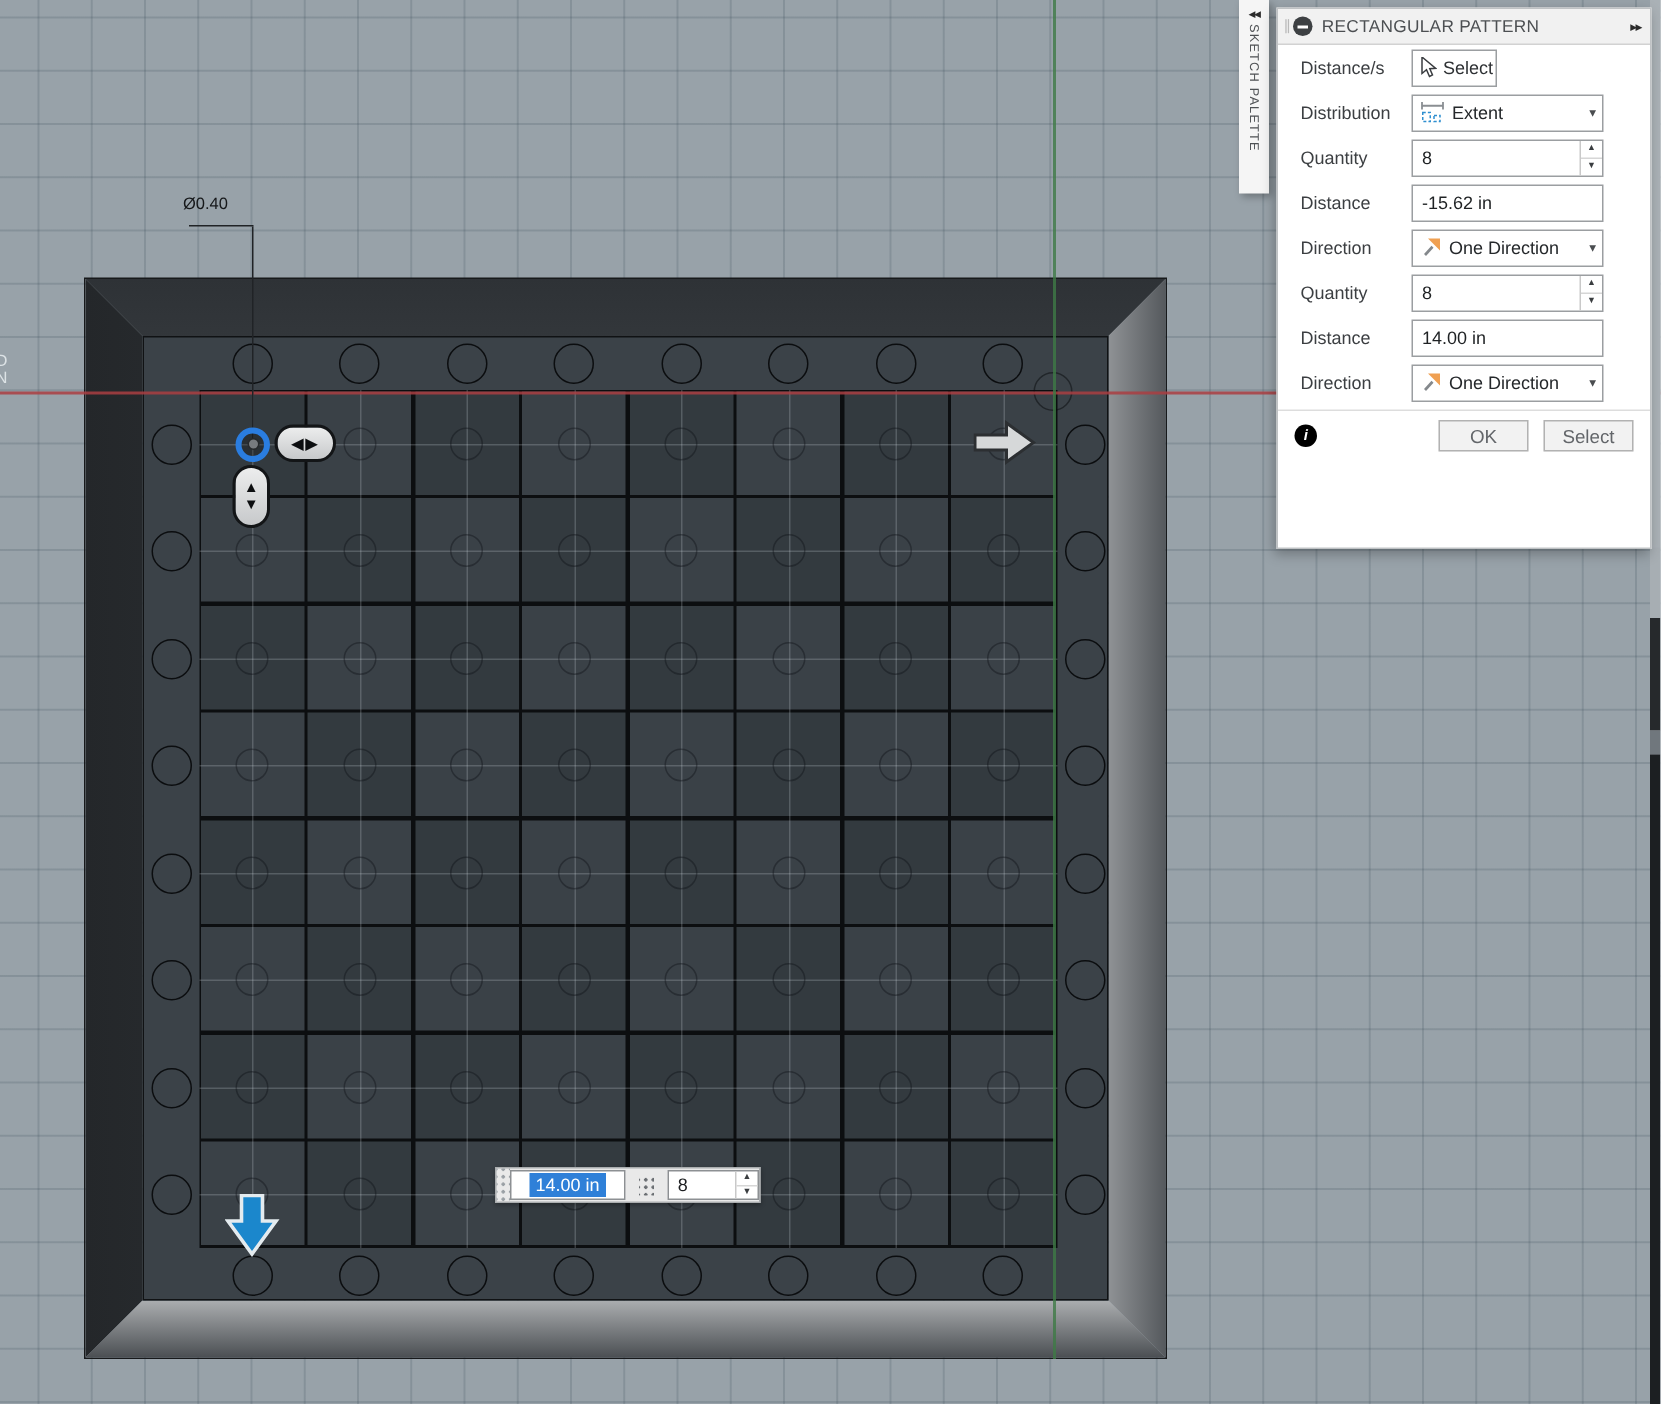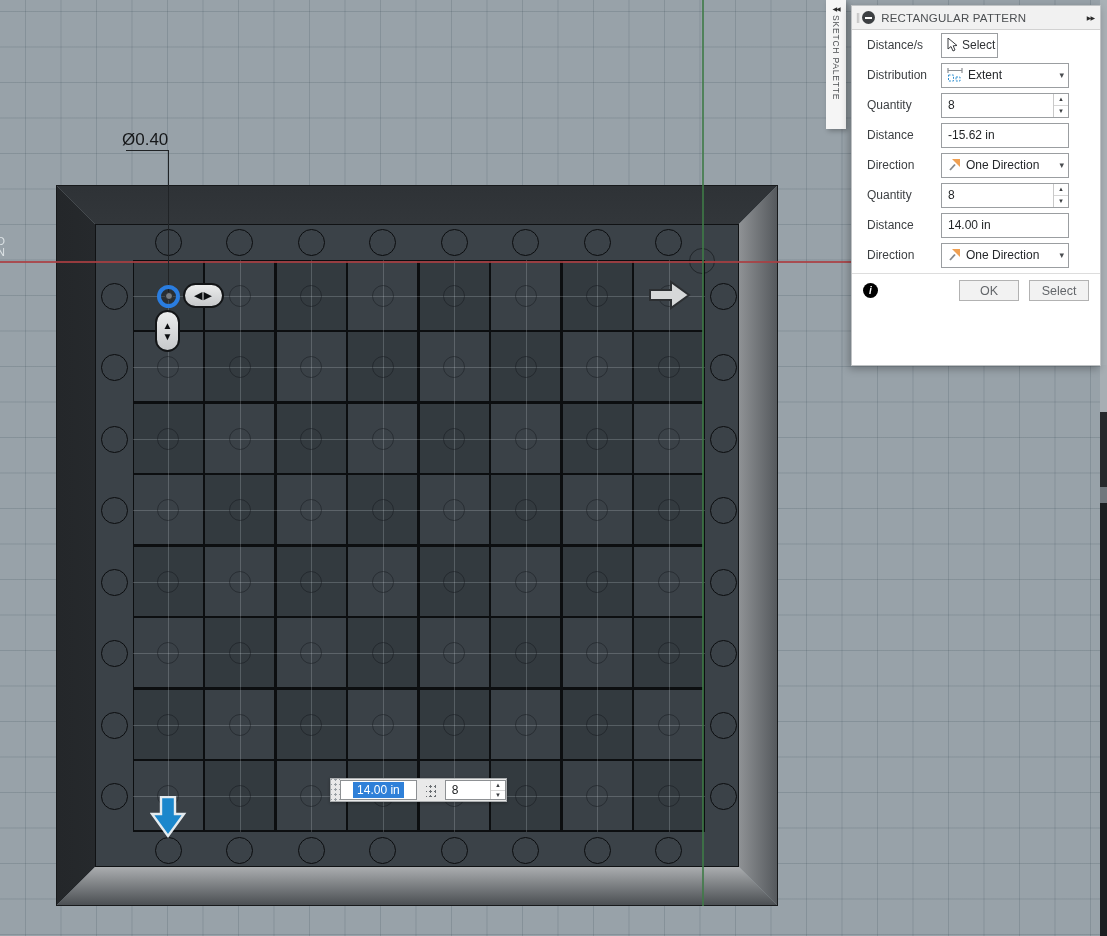--- a/index.html
+++ b/index.html
@@ -37,21 +37,21 @@
   .ghost-origin{left:689px;top:248px;width:26px;height:26px;border-radius:50%;border:1.5px solid rgba(8,10,12,.5);box-sizing:border-box;}
 
   
   .sel-ring{left:157px;top:284.5px;width:23px;height:23px;border-radius:50%;border:4px solid #2a7de0;box-sizing:border-box;background:rgba(10,14,18,.25);}
   .sel-dot{left:164.5px;top:292px;width:8px;height:8px;border-radius:50%;background:#777b7f;border:1.5px solid #26292c;box-sizing:border-box;}
   .pill{background:linear-gradient(#eceded,#c7c9cb);border:2.2px solid #131517;box-sizing:border-box;display:flex;align-items:center;justify-content:center;color:#0c0e10;}
   .pill-h{left:183px;top:283px;width:41px;height:25px;border-radius:13px;font-size:11px;letter-spacing:1px;}
   .pill-v{left:155px;top:310px;width:25px;height:42px;border-radius:13px;flex-direction:column;font-size:10px;line-height:11px;}
 
   
-  .dim-label{left:122px;top:130px;font-size:17px;color:#16181a;}
+  .dim-label{left:122px;top:130px;font-size:11px;color:#16181a;}
   .dim-underline{left:126px;top:150px;width:43px;height:1px;background:#202326;}
   .dim-leader{left:168px;top:151px;width:1px;height:145px;background:#202326;}
 
   
   .clip-letter{left:-3px;color:#dde3e6;font-size:11px;line-height:11px;}
 
   
   .fbar{left:330px;top:778px;width:177px;height:24px;background:#e9e9e9;border:1px solid #aaadaf;box-sizing:border-box;display:flex;align-items:stretch;box-shadow:0 1px 3px rgba(0,0,0,.3);}
   .fbar-handle{width:9px;background-image:radial-gradient(circle,#9aa0a5 1px,transparent 1.3px);background-size:5px 5px;background-position:2px 3px;}
   .fbar-input{background:#fff;border:1px solid #8d9093;box-sizing:border-box;margin:1px 0;display:flex;align-items:center;font-size:12px;color:#1c1e20;}

